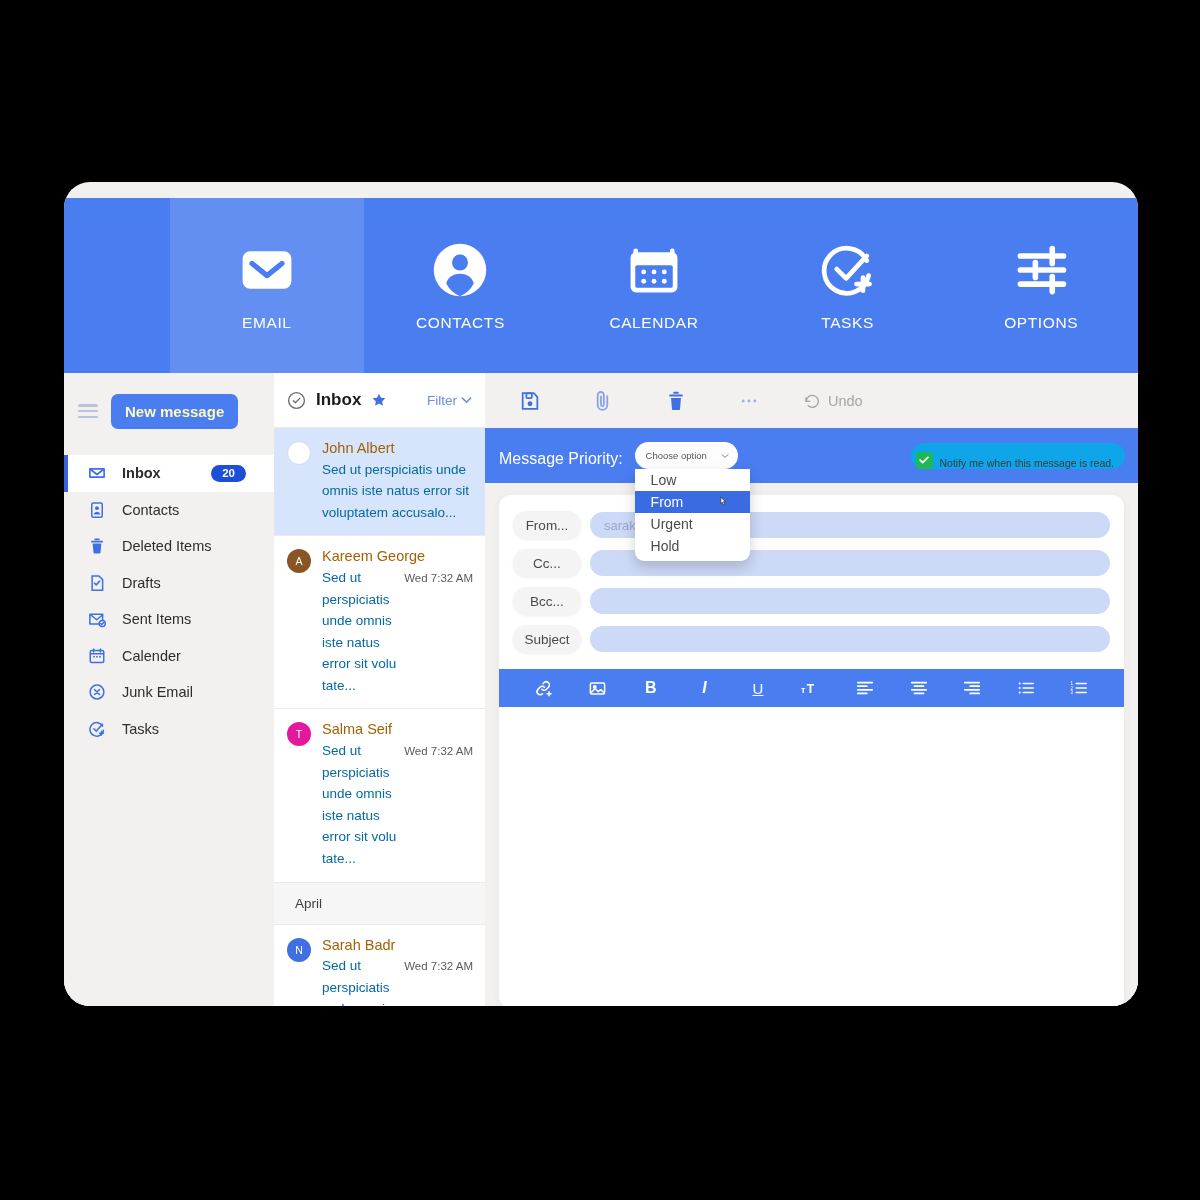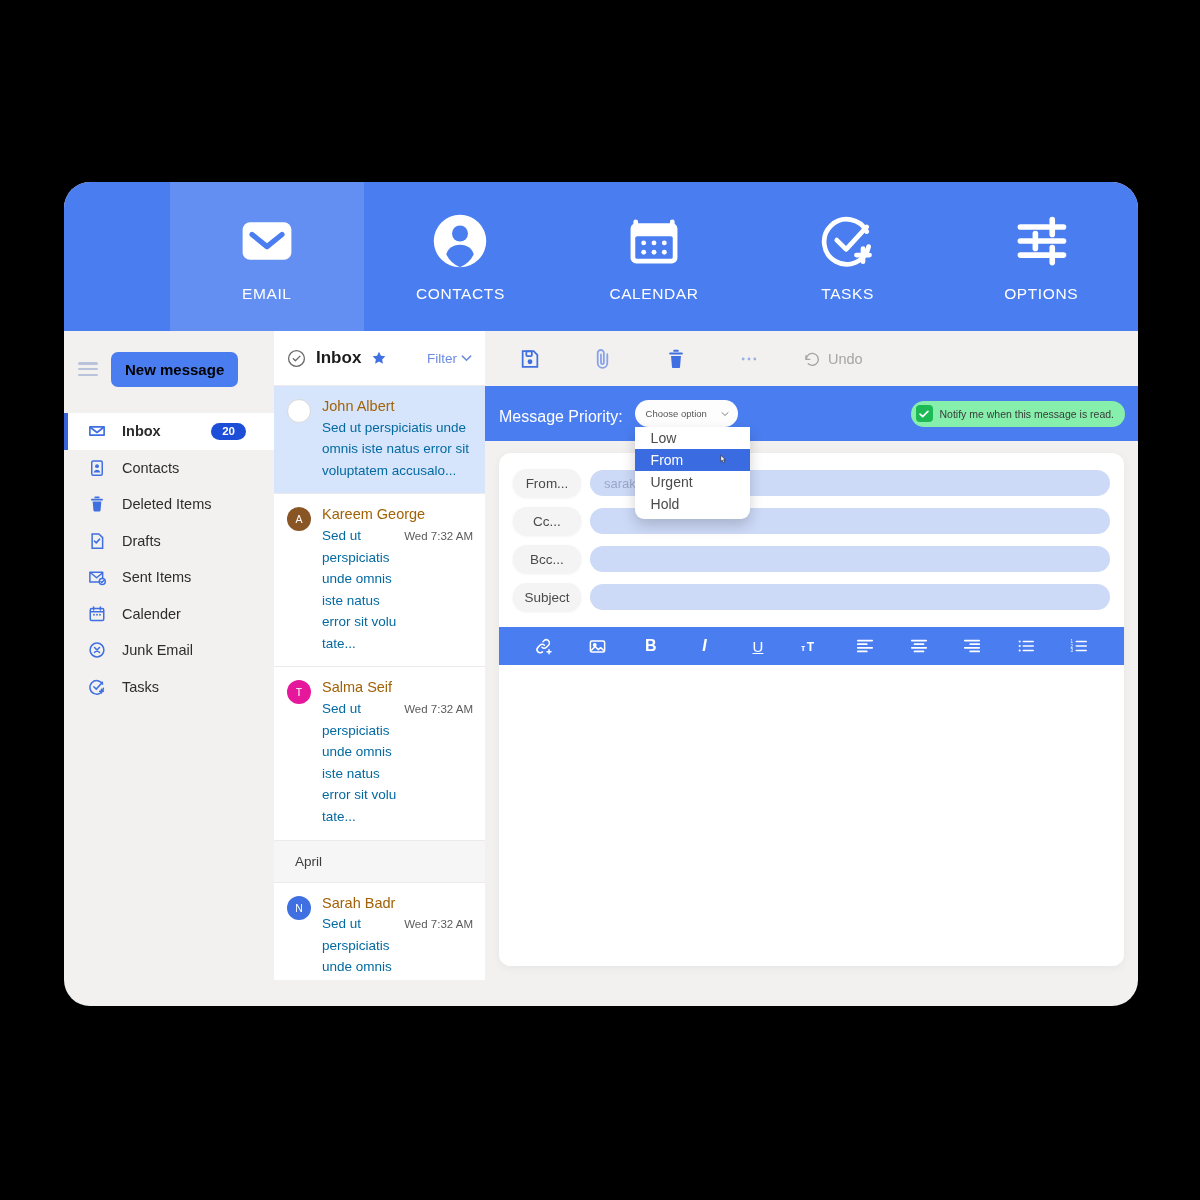--- a/index.html
+++ b/index.html
@@ -22,24 +22,25 @@
     height: 824px;
     border-radius: 26px;
     background: #f2f1ef;
     overflow: hidden;
     box-shadow: 0 18px 48px rgba(0,0,0,0.35);
   }
 
   
   #top-nav {
     position: relative;
-    height: 149px;
+    height: 175px;
     background: #4a7df0;
     display: flex;
     align-items: stretch;
+    margin-top: 16px;
   }
   .nav-item {
     flex: 1;
     display: flex;
     flex-direction: column;
     align-items: center;
     justify-content: center;
     gap: 14px;
     cursor: pointer;
     position: relative;
@@ -77,21 +78,21 @@
     height: 48px;
   }
   #hamburger-icon {
     width: 20px; height: 14px;
     display: flex; flex-direction: column; justify-content: space-between;
     cursor: pointer;
   }
   #hamburger-icon i { display:block; height: 2.5px; background: #b9c4dc; border-radius: 2px; }
   #new-message-btn {
     background: #4a7df0;
-    color: #000000;
+    color: #fef9c3;
     border: none;
     border-radius: 7px;
     font-size: 15px;
     font-weight: bold;
     padding: 9px 14px;
     cursor: pointer;
     font-family: "Liberation Sans", sans-serif;
   }
   #folder-list { margin-top: 20px; }
   .folder-item {
@@ -299,25 +300,25 @@
   #menu-cursor {
     position: absolute;
     right: 22px;
     top: 4px;
     width: 12px; height: 15px;
   }
   #menu-cursor svg { width:100%; height:100%; display:block; }
 
   #notify-chip {
     margin-left: auto;
-    background: #86efac;
+    background: #0ea5e9;
     border-radius: 14px;
     height: 26px;
     display: flex;
-    align-items: center;
+    align-items: flex-end;
     gap: 7px;
     padding: 0 11px 0 5px;
     cursor: pointer;
   }
   #notify-checkbox {
     width: 17px; height: 17px; border-radius: 4px;
     background: #1db954;
     display: flex; align-items: center; justify-content: center;
   }
   #notify-checkbox svg { width: 10px; height: 8px; display:block; }

